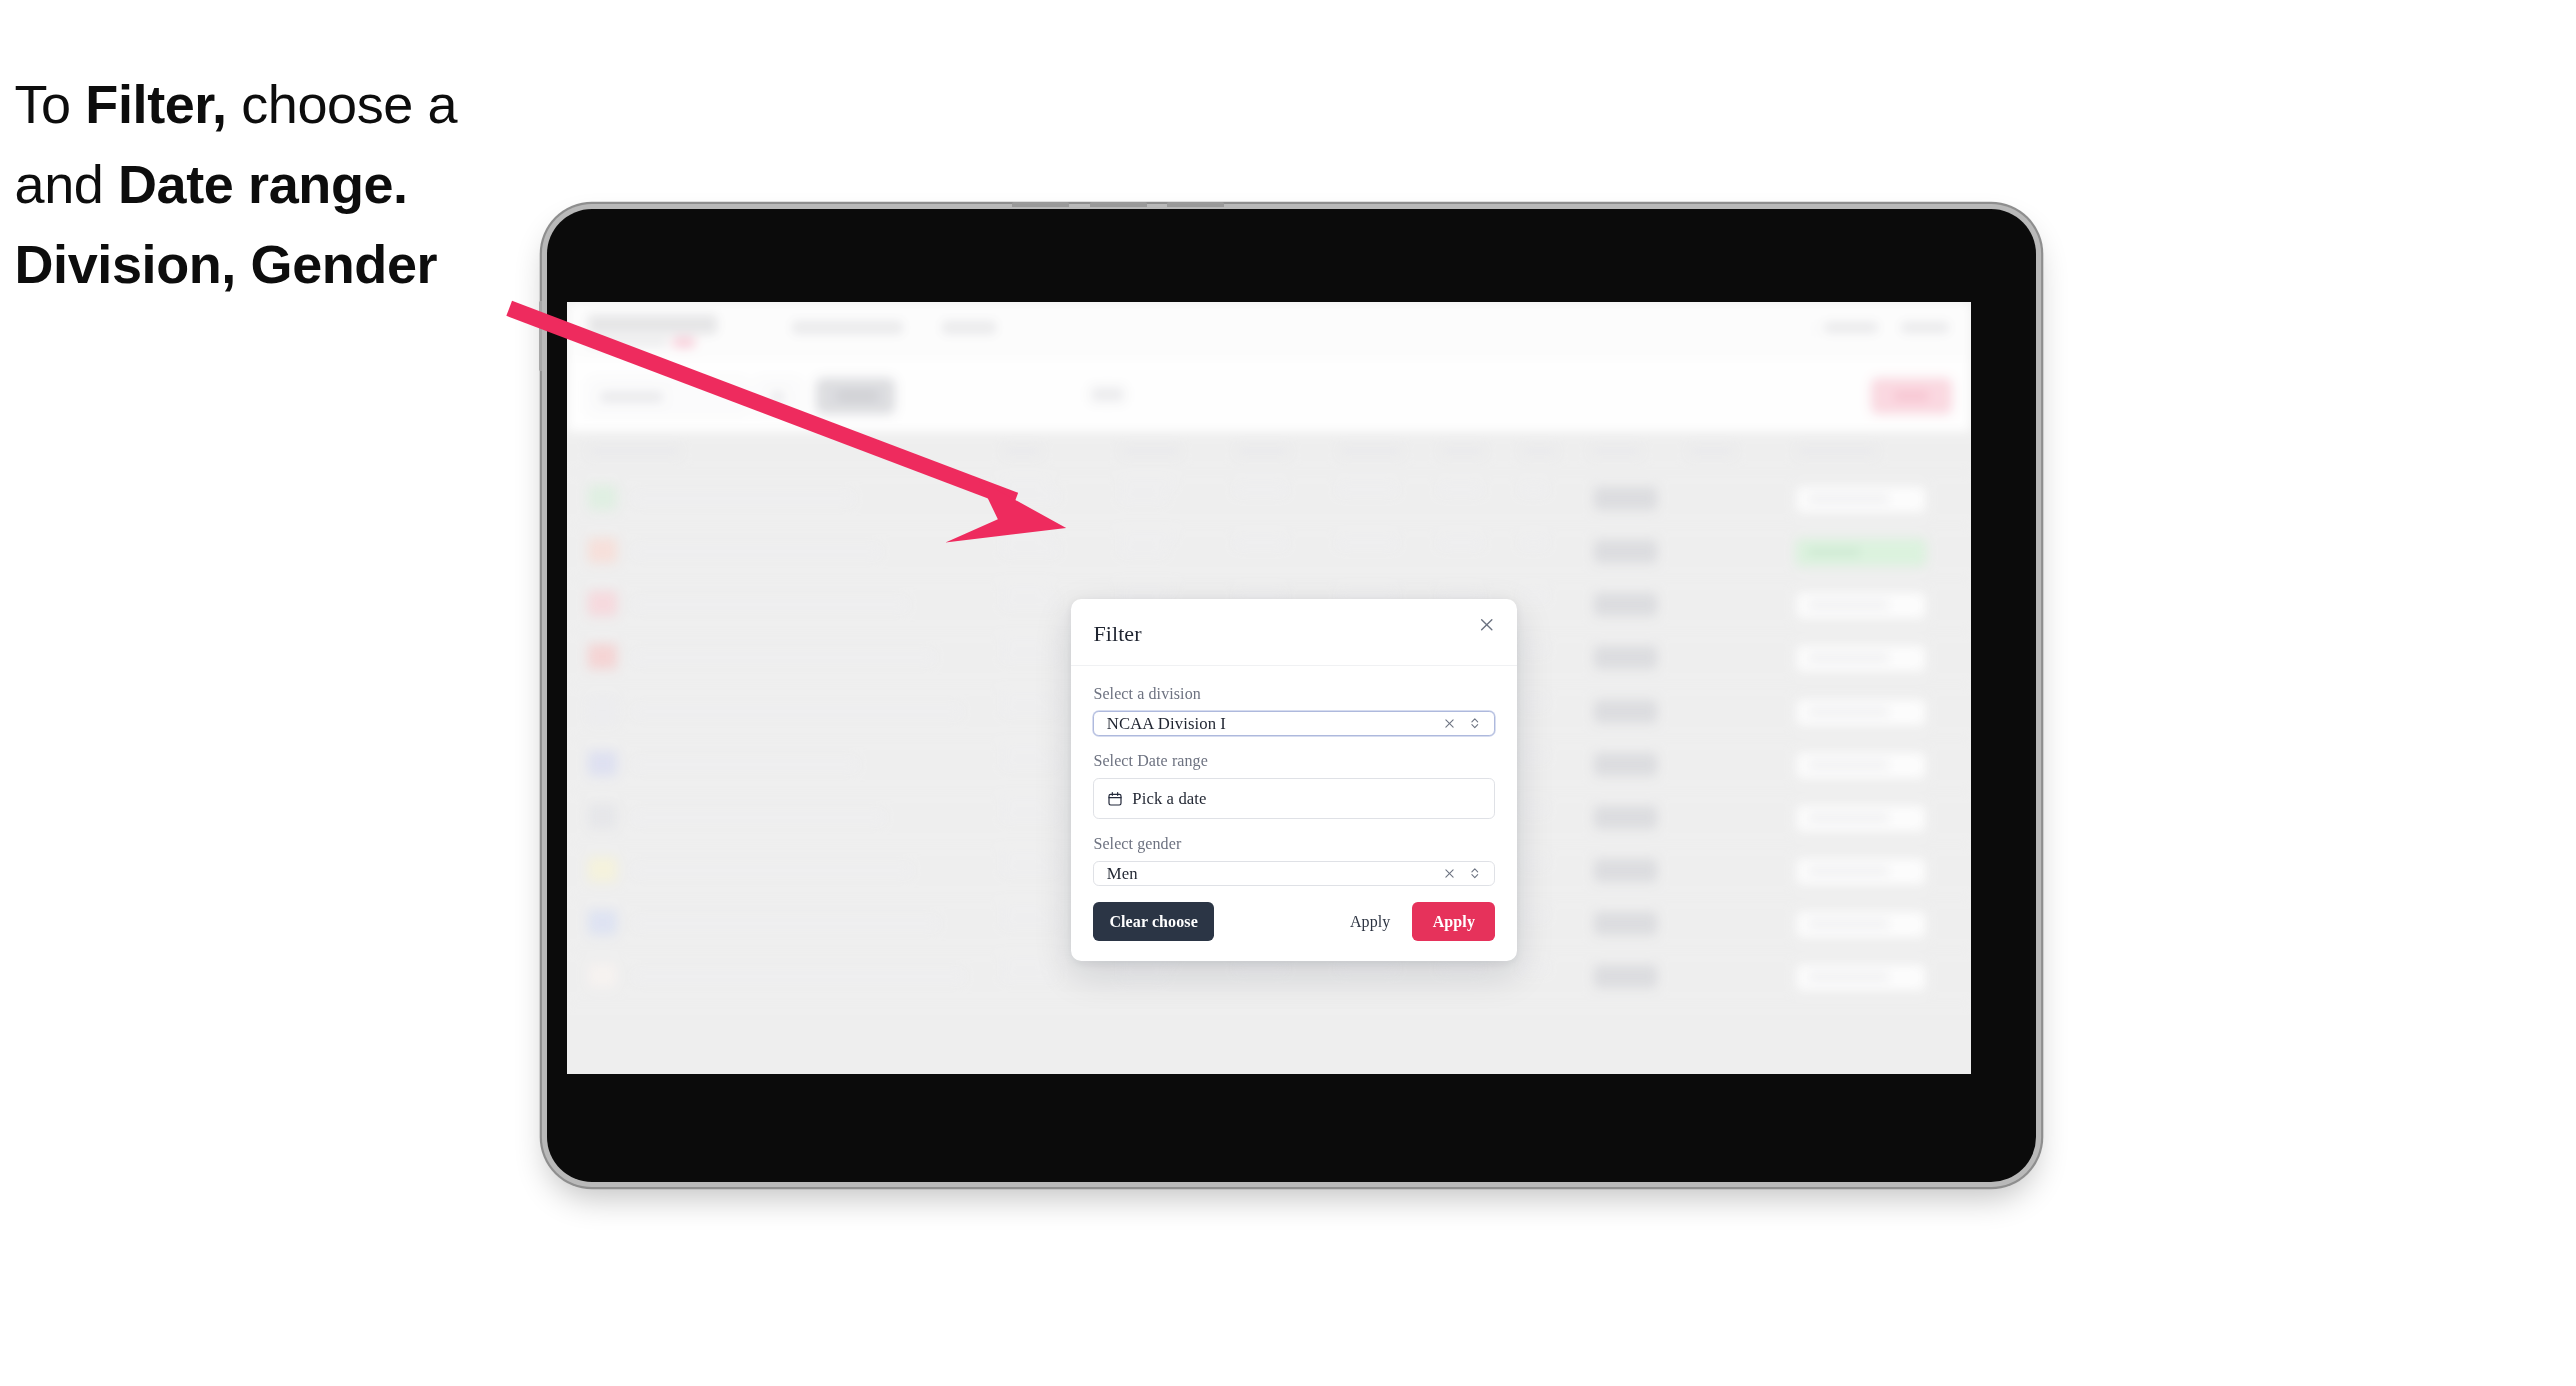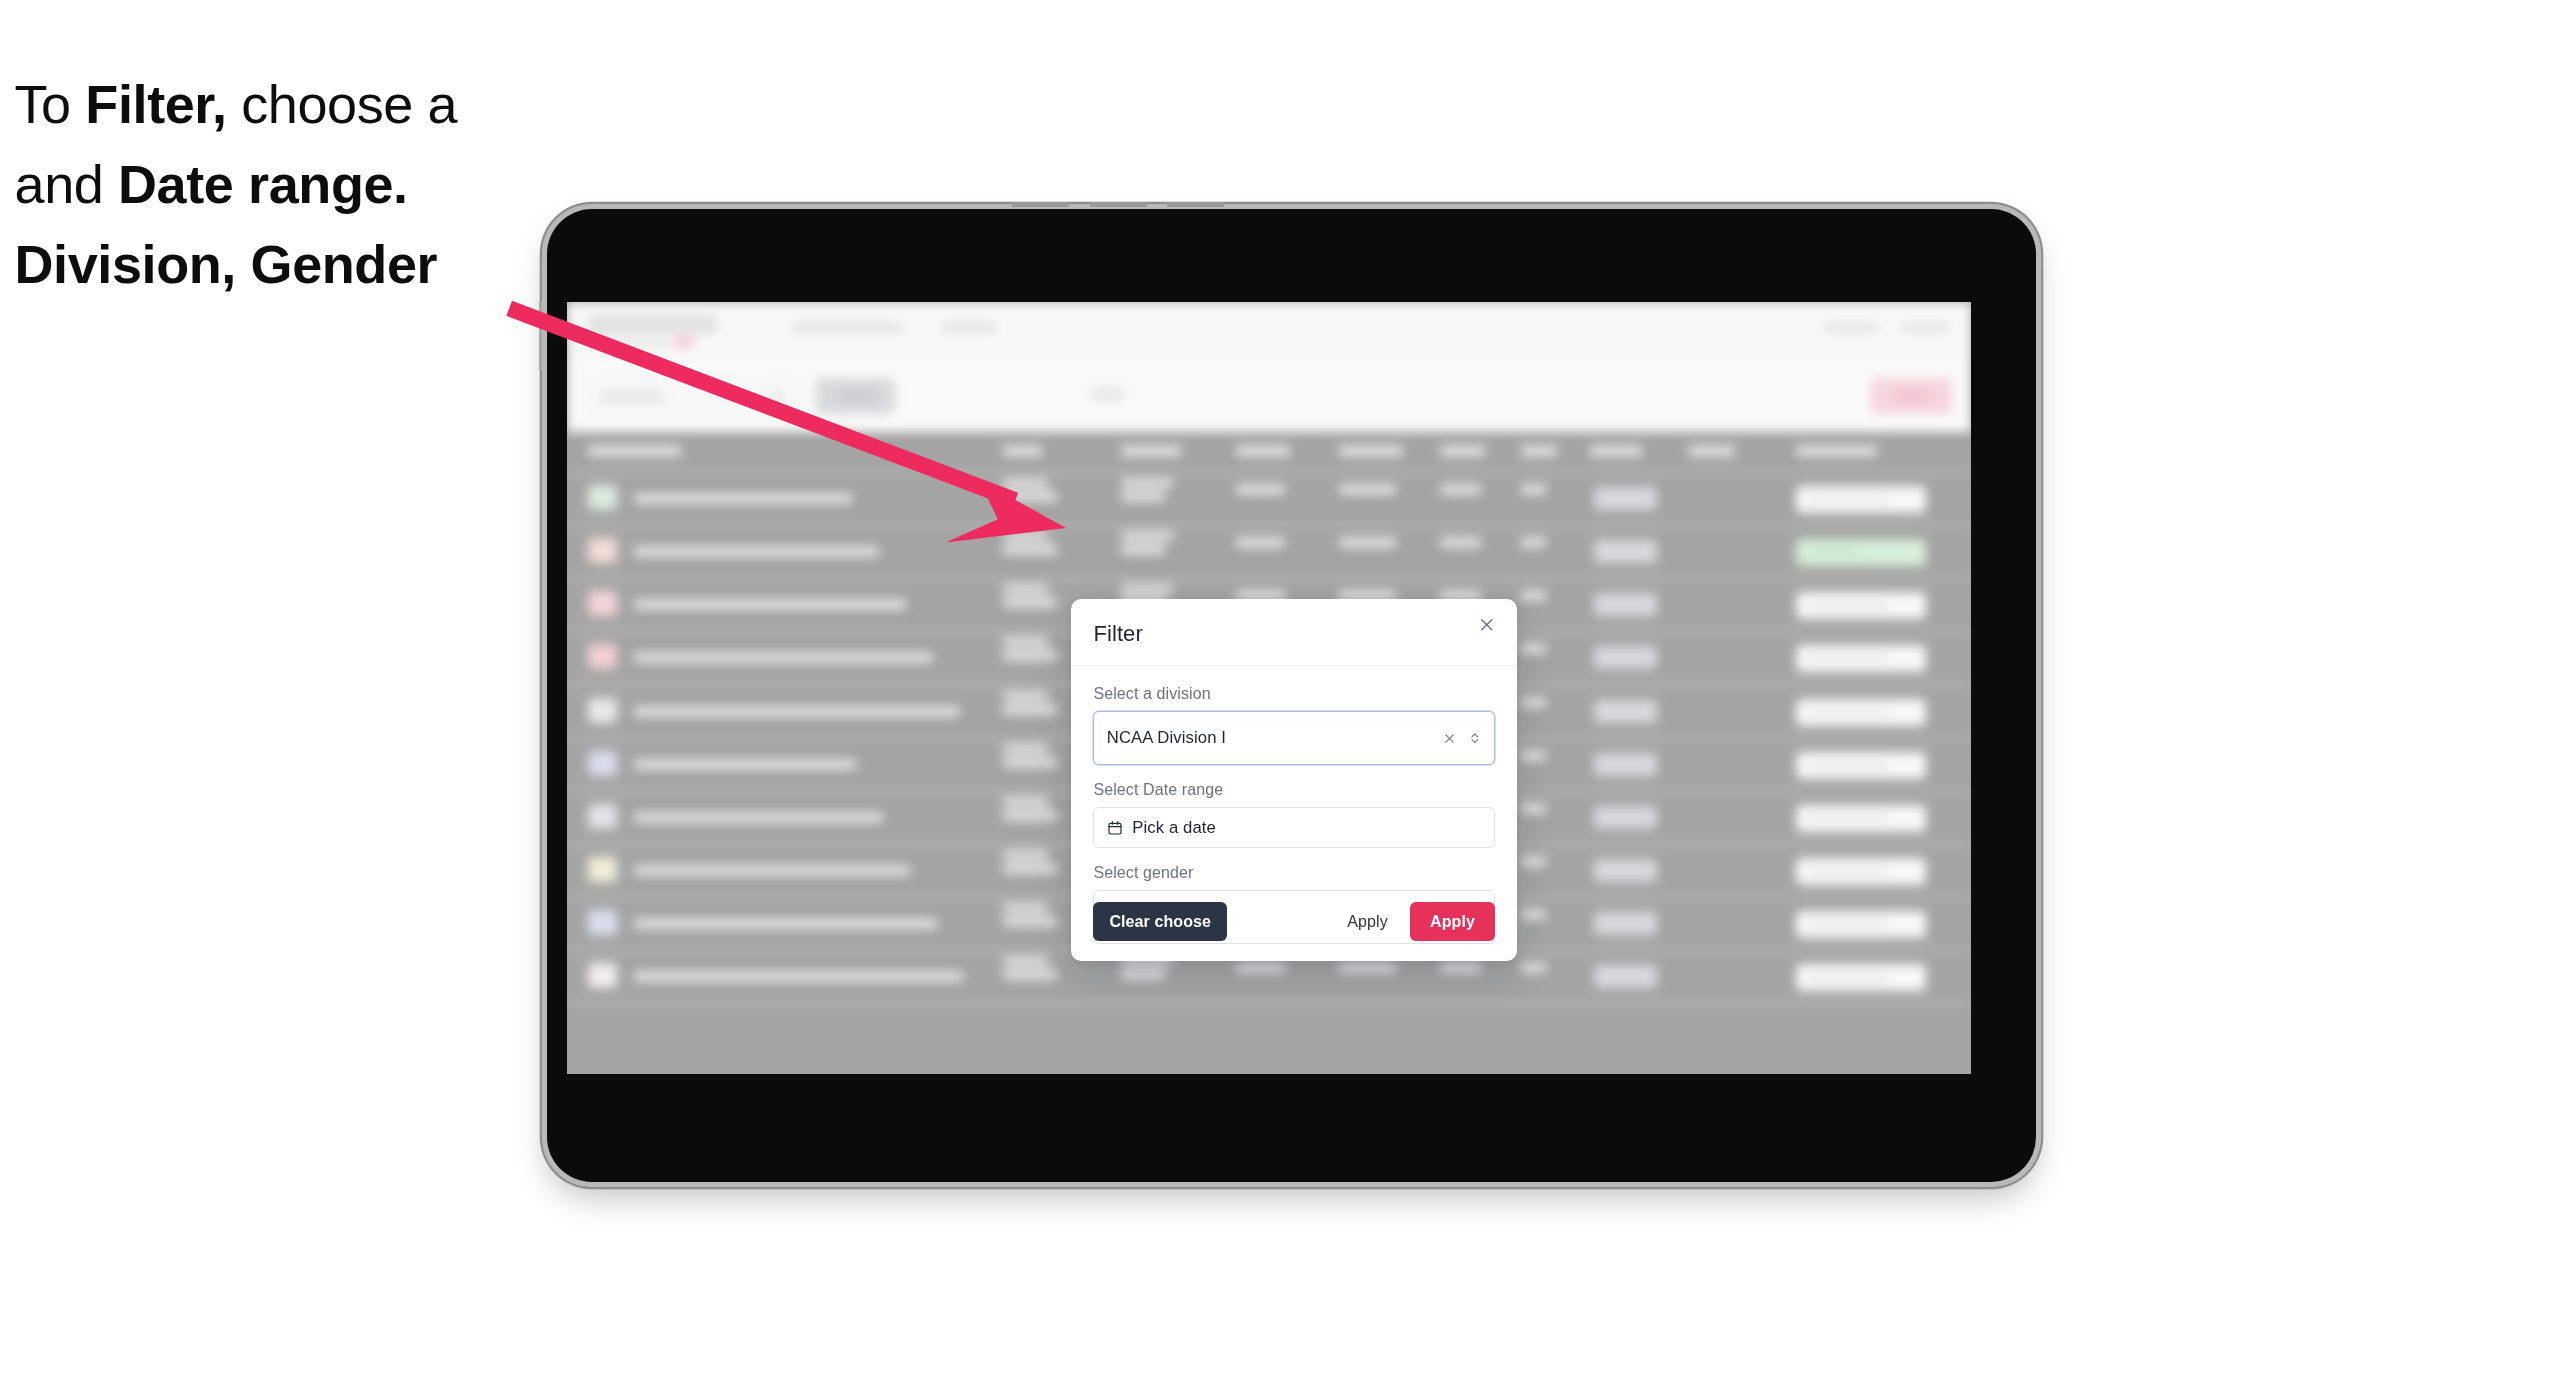--- a/index.html
+++ b/index.html
@@ -81,22 +81,23 @@
   #cam-sec    { left: 23px; top: 502px; width: 20.4px; height: 17.5px; }
   #cam-third  { left: 23px; top: 535px; width: 20.4px; height: 17.5px; }
 
   
   #screen {
     position: absolute;
     left: 20.4px;
     top: 93px;
     width: 1404px;
     height: 772px;
-    background: #737373;
+    background: #e5e5e5;
     overflow: hidden;
+    font-family: Liberation Serif, serif;
   }
   
   #app {
     position: absolute;
     inset: 0;
     filter: blur(5.1px);
     opacity: 0.95;
   }
 
   
@@ -332,21 +333,21 @@
   }
   .field-label {
     font-size: 16px;
     color: #6d7280;
     margin-bottom: 8px;
     letter-spacing: 0.1px;
   }
   .field-group { margin-bottom: 16px; }
   .select-box {
     position: relative;
-    height: 54px;
+    height: 25px;
     border: 0.7px solid #dfe1e6;
     border-radius: 5.8px;
     background: #ffffff;
     display: flex;
     align-items: center;
     box-sizing: border-box;
     cursor: pointer;
   }
   .select-box.focused {
     border-color: #aeb9dd;

